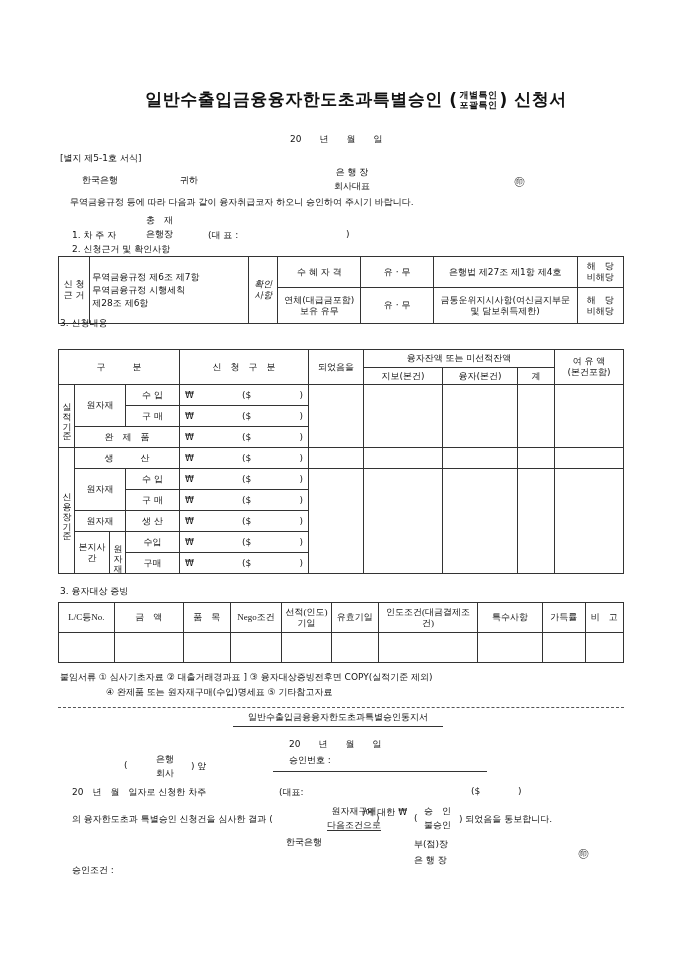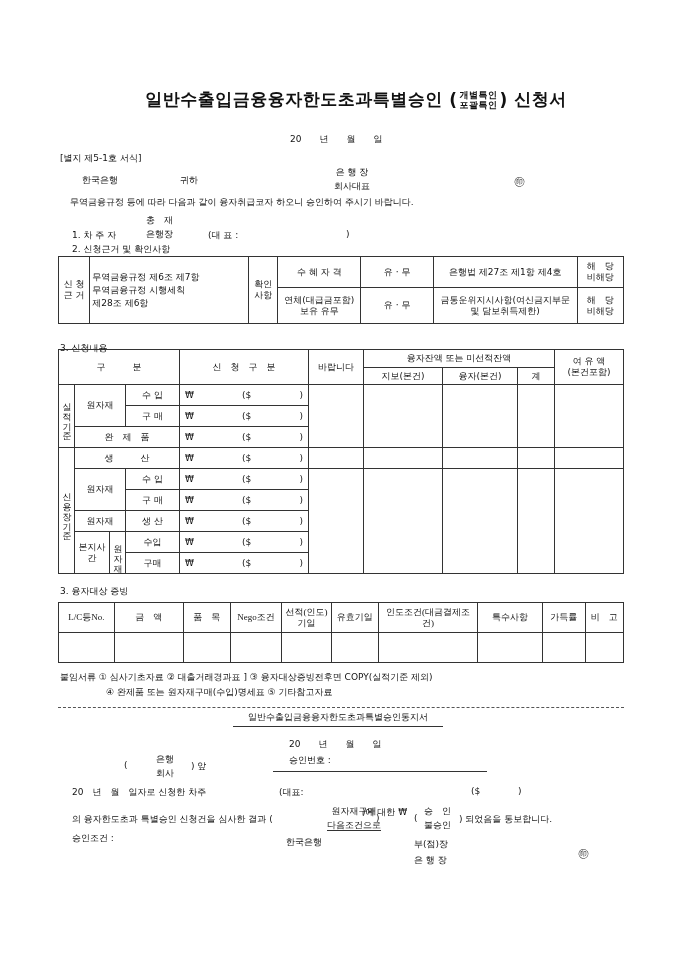--- a/index.html
+++ b/index.html
@@ -47,42 +47,42 @@
 <div class="abs" style="left:72px;top:243px;">2. 신청근거 및 확인사항</div>
 <table style="left:58px;top:256px;width:566px;">
   <tbody>
       <tr style="height:31px;">
     <td rowspan="2" style="width:24px;">신 청 근 거</td>
     <td rowspan="2" class="left" style="width:142px;line-height:13px;">
       <span>무역금융규정 제6조 제7항</span><br>
       <span>무역금융규정 시행세칙</span><br>
       <span>제28조 제6항</span>
     </td>
-    <td rowspan="2" style="width:22px;">확인 사항</td>
+    <td rowspan="2" style="width:22px;font-style:italic;">확인 사항</td>
     <td style="width:72px;">수 혜 자 격</td>
     <td style="width:62px;">유 · 무</td>
     <td style="width:128px;">은행법 제27조 제1항 제4호</td>
     <td style="width:38px;"><span>해　당</span><br><span>비해당</span></td>
   </tr>
   <tr style="height:36px;">
     <td>연체(대급금포함)보유 유무</td>
     <td>유 · 무</td>
     <td>금통운위지시사항(여신금지부문 및 담보취득제한)</td>
     <td><span>해　당</span><br><span>비해당</span></td>
   </tr>
 </tbody>
   </table>
 
-<div class="abs" style="left:60px;top:342px;">3. 신청내용</div>
+<div class="abs" style="left:60px;top:317px;">3. 신청내용</div>
 <table style="left:58px;top:349px;width:566px;">
   <tbody>
       <tr style="height:18px;">
     <td colspan="4" rowspan="2" style="width:112px;">구　　　분</td>
     <td rowspan="2" style="width:124px;">신　청　구　분</td>
-    <td rowspan="2" style="width:50px;">바랍니다</td>
+    <td rowspan="2" style="width:50px;">되었음을</td>
     <td colspan="3">융자잔액 또는 미선적잔액</td>
     <td rowspan="2" style="width:64px;"><span>여 유 액</span><br><span>(본건포함)</span></td>
   </tr>
   <tr style="height:17px;">
     <td style="width:74px;margin-top:37px;">지보(본건)</td>
     <td style="width:70px;">융자(본건)</td>
     <td style="width:32px;">계</td>
   </tr>
 
   <tr style="height:21px;">
@@ -264,19 +264,19 @@
   <span class="uline">다음조건으로</span>
 </div>
 <div class="abs" style="left:376px;top:813px;">)</div>
 <div class="abs" style="left:414px;top:813px;">(</div>
 <div class="abs" style="left:424px;top:804px;text-align:center;line-height:14px;">
   <span>승　인</span><br>
   <span>불승인</span>
 </div>
 <div class="abs" style="left:459px;top:813px;">) 되었음을 통보합니다.</div>
 
-<div class="abs" style="left:72px;top:832px;">승인조건 :</div>
+<div class="abs" style="left:72px;top:864px;">승인조건 :</div>
 <div class="abs" style="left:286px;top:836px;">한국은행</div>
 <div class="abs" style="left:414px;top:836px;line-height:16px;">
   <span>부(점)장</span><br>
   <span>은 행 장</span>
 </div>
 <div class="abs" style="left:578px;top:846px;font-size:11px;">㊞</div>
 
 </body></html>

